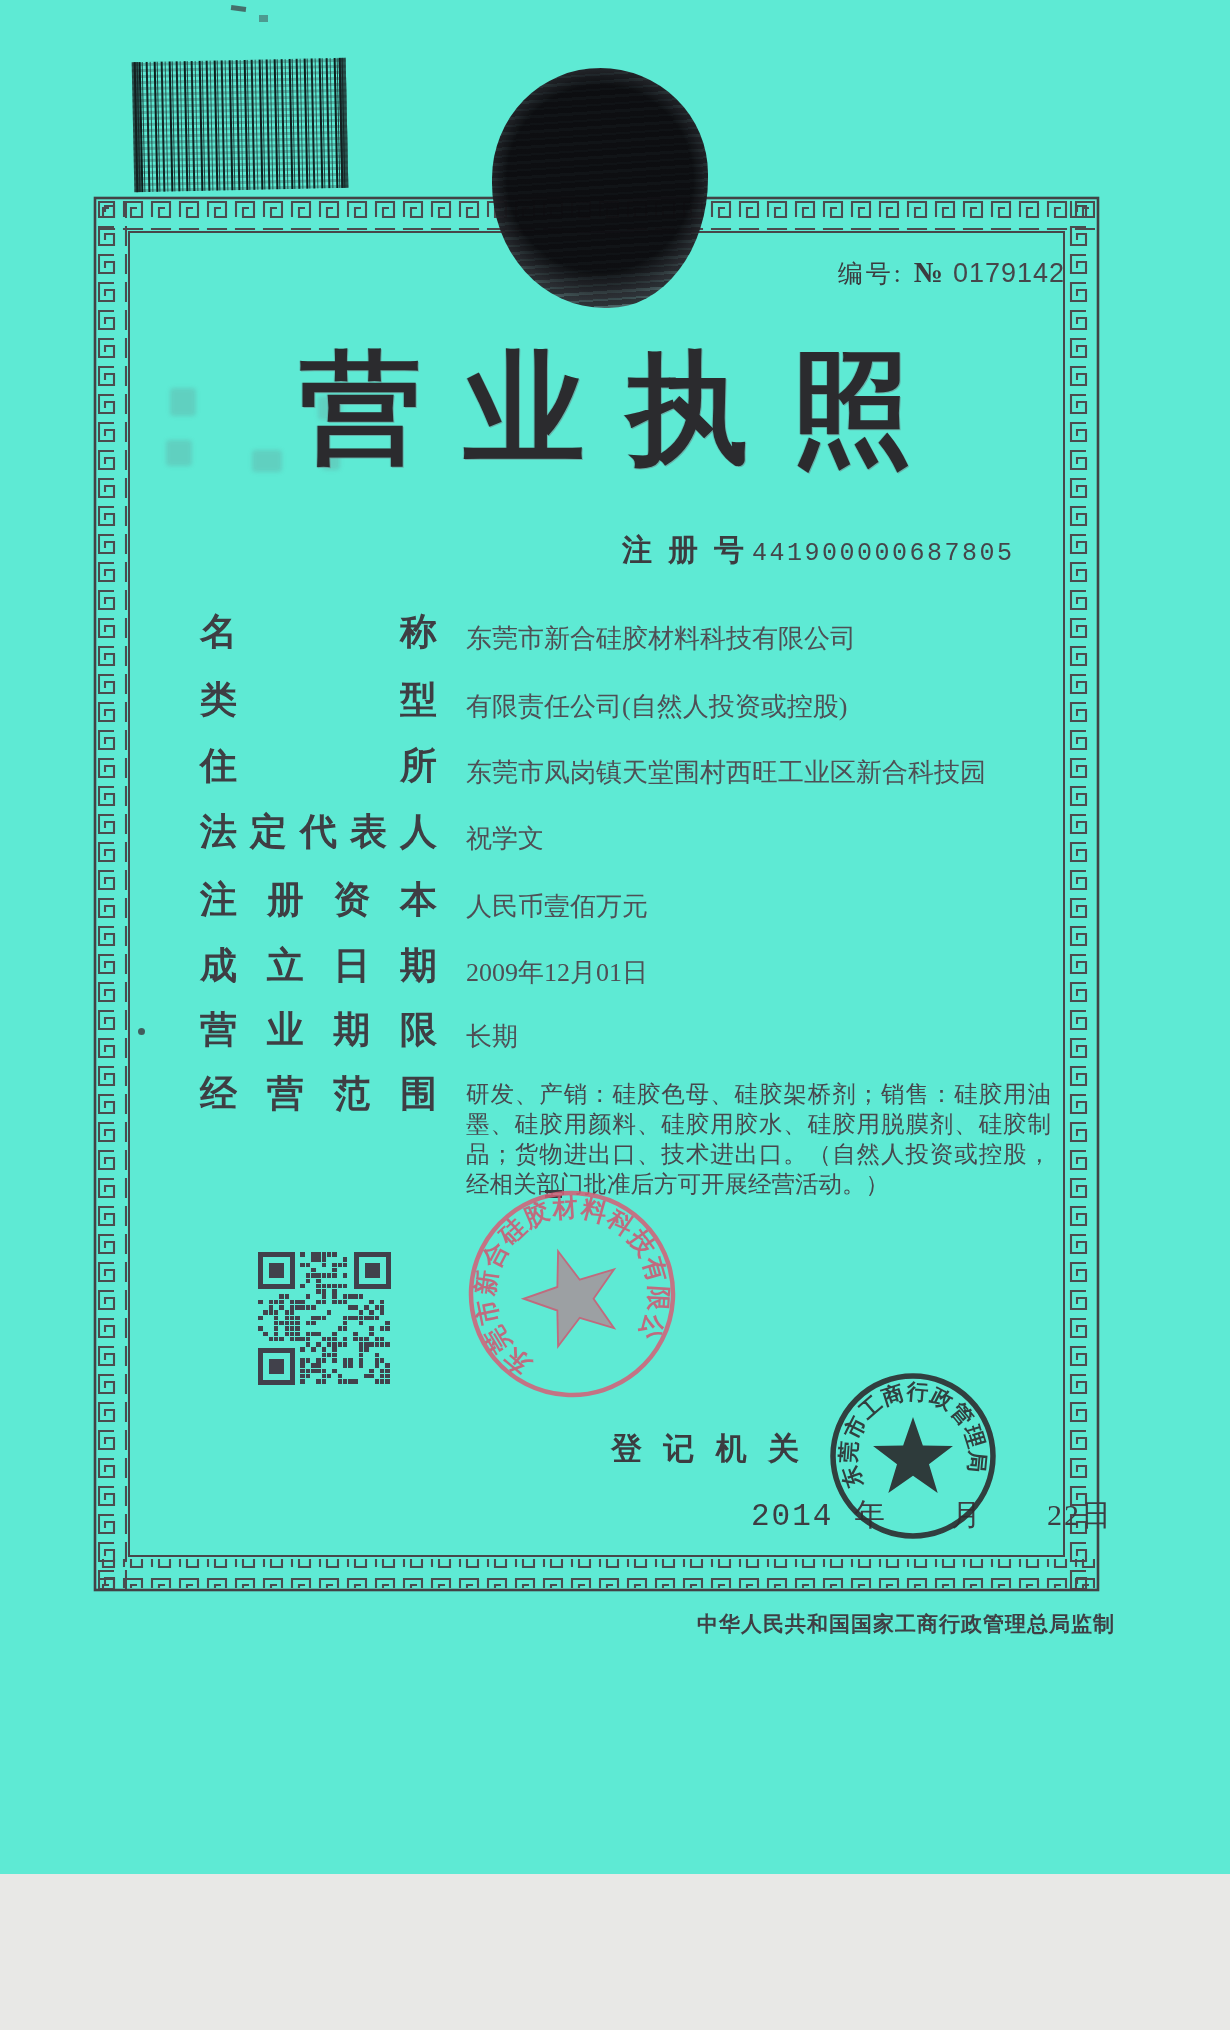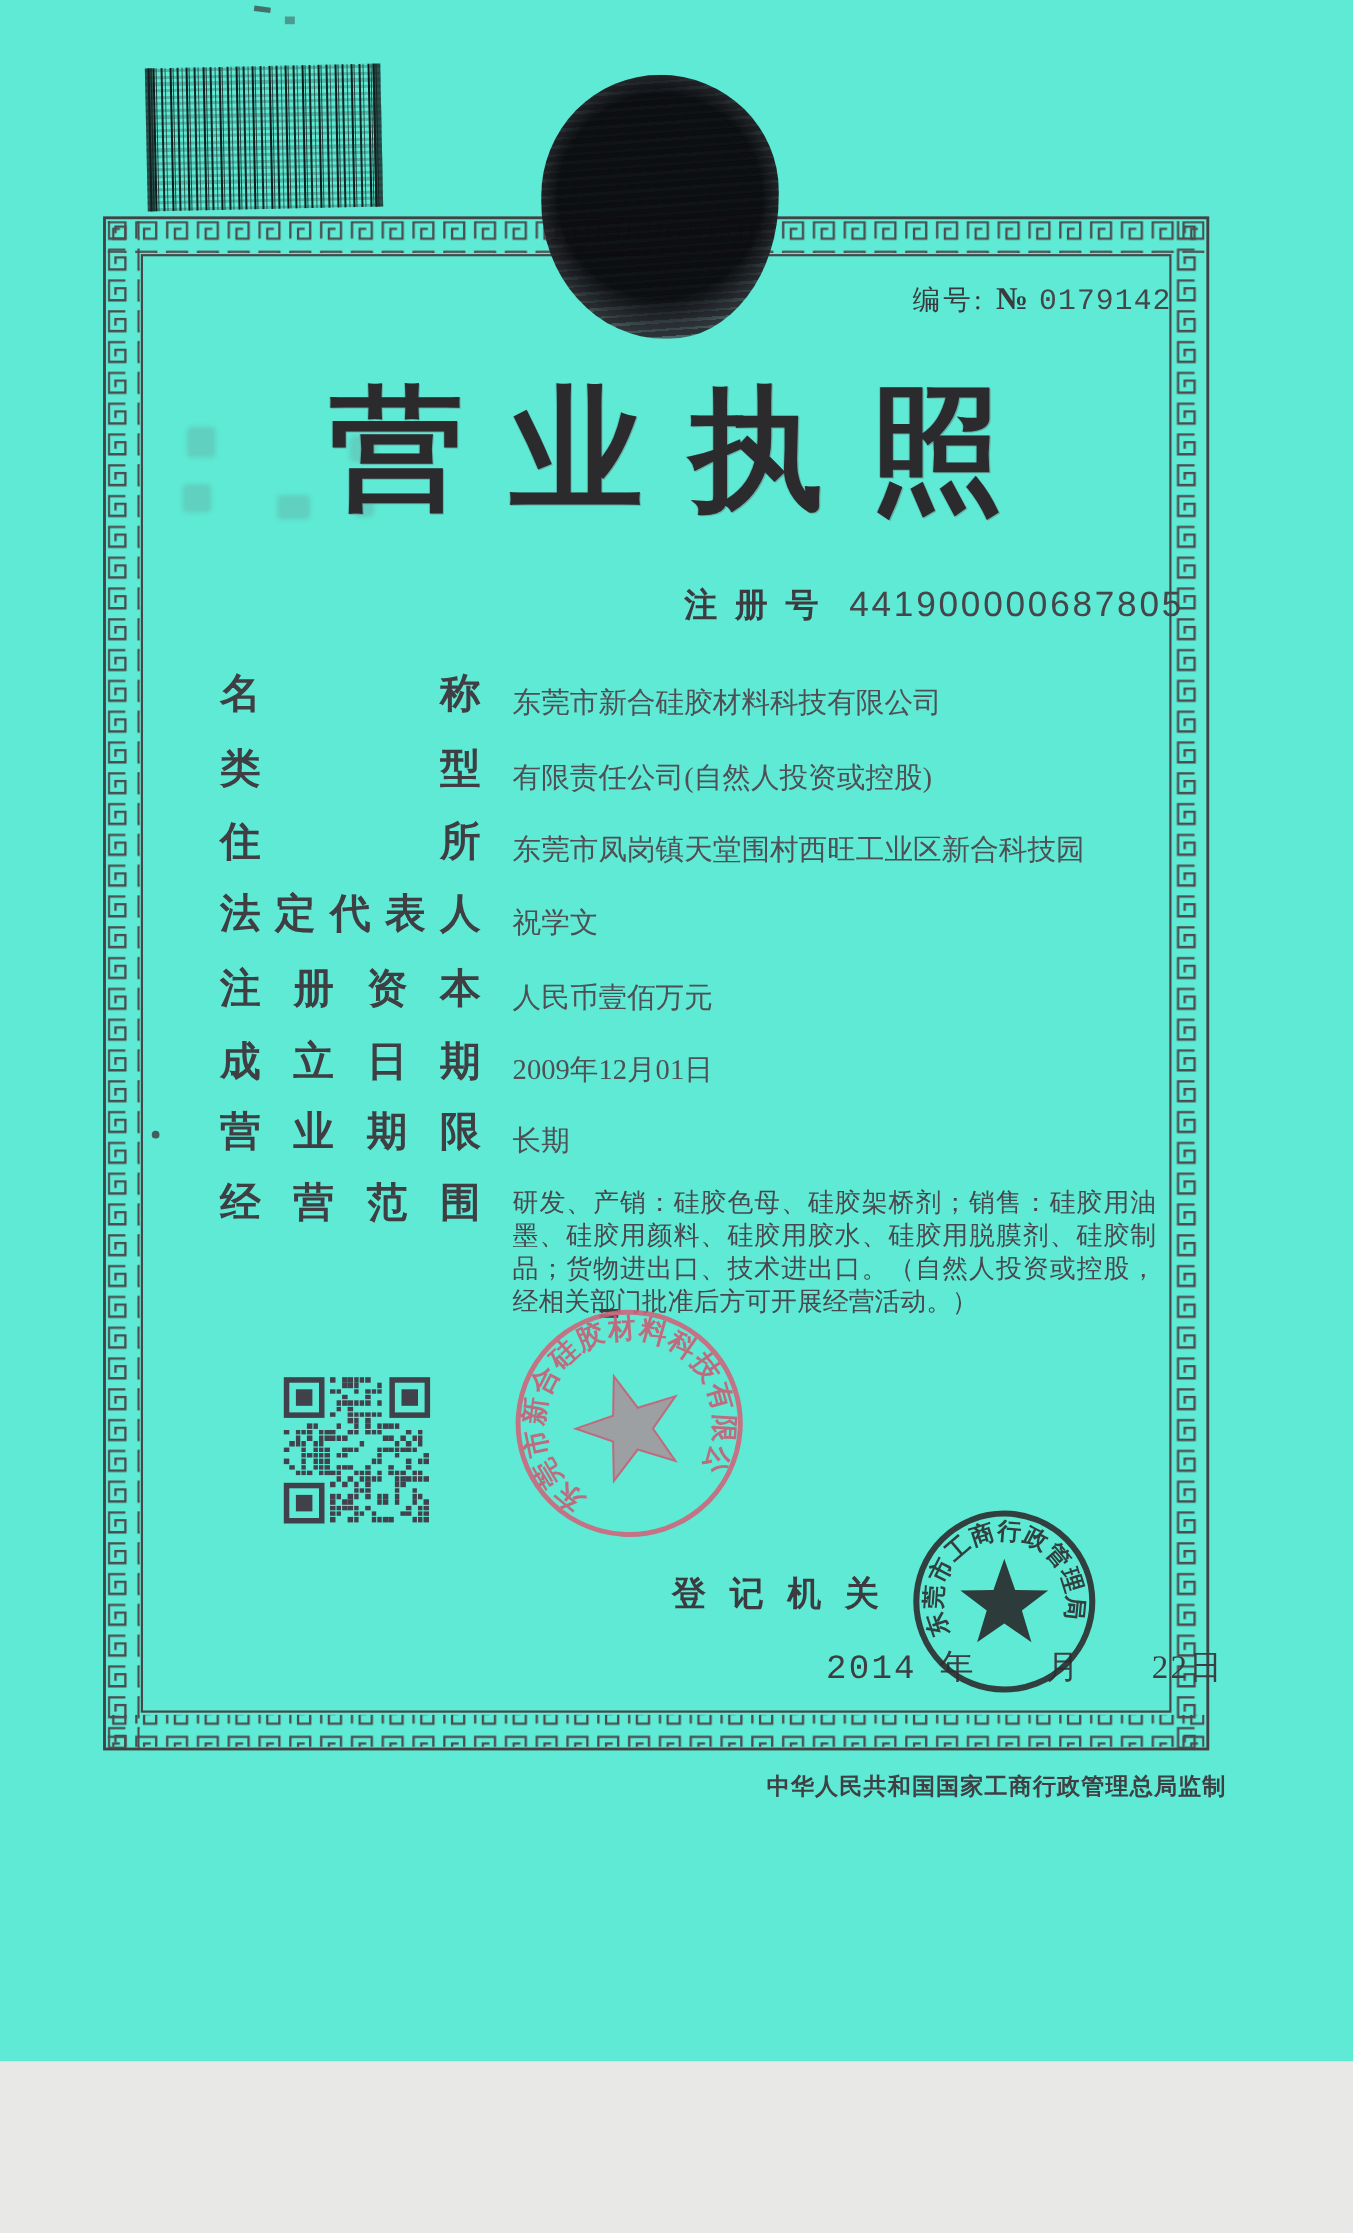--- a/index.html
+++ b/index.html
@@ -29,31 +29,31 @@
     filter:blur(.7px) contrast(1.05);}
 
   
   .frame{position:absolute;left:93px;top:196px;z-index:1;}
 
   
   .serial{position:absolute;left:700px;top:256px;width:365px;display:flex;gap:10px;
     justify-content:flex-end;align-items:baseline;z-index:4;color:#3b3b3f;}
   .serial .lab{font-size:25px;letter-spacing:3px;}
   .serial .no{font-size:29px;font-weight:bold;font-family:"Liberation Serif",serif;}
-  .serial .num{font-size:27px;font-family:Liberation Mono, monospace;letter-spacing:1px;color:#46464a;}
+  .serial .num{font-size:27px;font-family:Liberation Sans, sans-serif;letter-spacing:1px;color:#46464a;}
 
   .title{position:absolute;left:300px;top:342px;width:612px;z-index:4;
     font-size:121px;font-weight:800;line-height:1.1;color:#2b2b2e;
     font-family:"Liberation Sans",sans-serif;
     text-shadow:1px 1px 0 rgba(110,110,118,.45), -1px 0 0 rgba(90,90,98,.25);}
 
   .regno-row{position:absolute;left:622px;top:530px;display:flex;align-items:baseline;z-index:4;}
   .regno-row .rlab{width:122px;font-size:30px;font-weight:600;color:#3c3c40;}
-  .regno-row .rval{margin-left:28px;font-size:32px;letter-spacing:2.5px;color:#45454a;
-    font-family:Liberation Sans, sans-serif;}
+  .regno-row .rval{margin-left:8px;font-size:25px;letter-spacing:2.5px;color:#45454a;
+    font-family:Liberation Mono, monospace;}
 
   
   .frow{position:absolute;left:200px;display:flex;align-items:flex-start;z-index:4;}
   .frow .lbl{width:237px;flex:none;font-size:37px;line-height:1.1;font-weight:600;color:#3e3e43;}
   .frow .val{margin-left:29px;margin-top:9px;font-size:26px;color:#4f4f55;white-space:nowrap;}
   .frow .val.wrap{white-space:normal;width:585px;font-size:23.5px;line-height:1.27;
     text-align:justify;margin-top:6px;color:#48484e;}
 
   .spread{display:flex;justify-content:space-between;}
 

